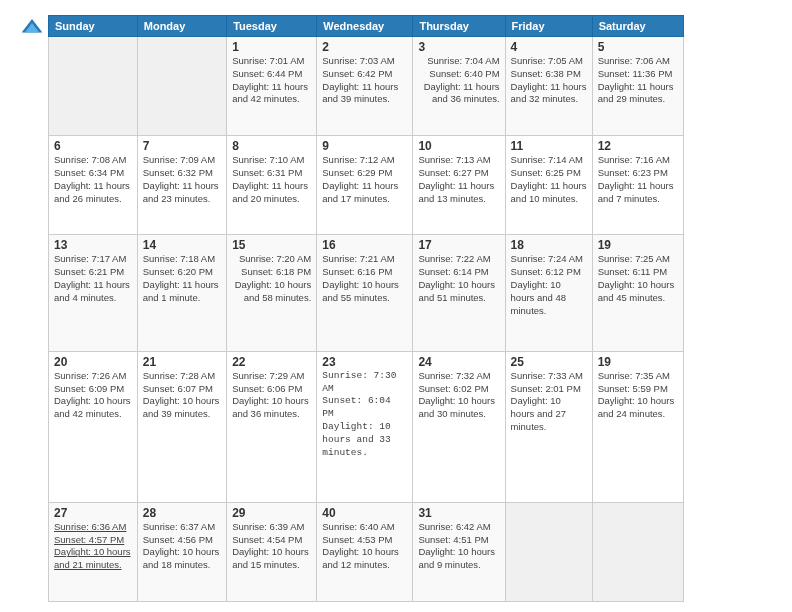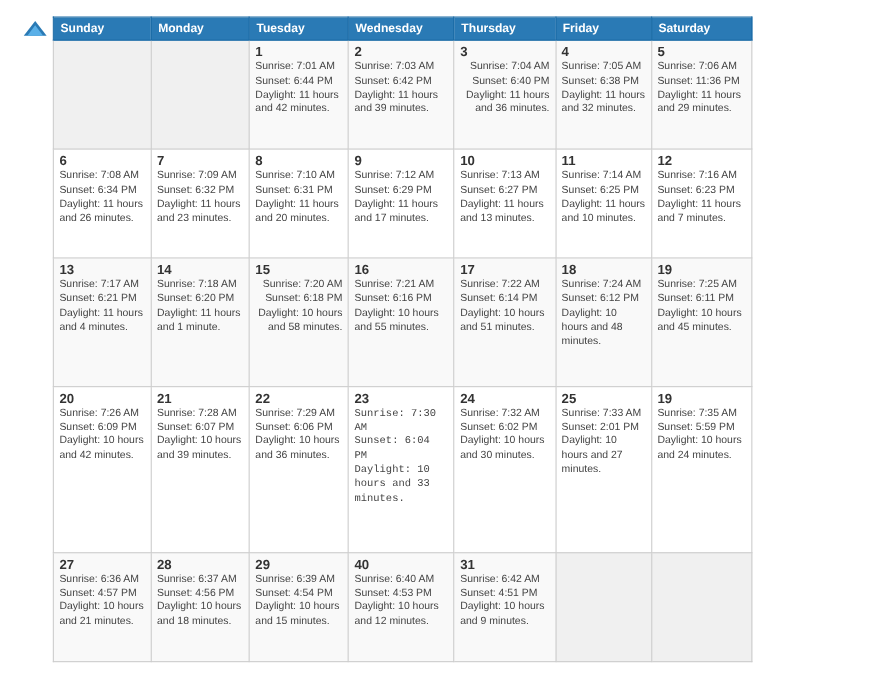--- a/index.html
+++ b/index.html
@@ -299,21 +299,21 @@
           <td>
             <span class="day-num">19</span>
             <div class="day-info" style="white-space: pre-line;">Sunrise: 7:35 AM
 Sunset: 5:59 PM
 Daylight: 10 hours and 24 minutes.</div>
           </td>
         </tr>
         <tr>
           <td>
             <span class="day-num">27</span>
-            <div class="day-info" style="white-space: pre-line;">Sunrise: 6:36 AM
+            <div class="day-info" style="white-space: pre-line; text-decoration: underline;">Sunrise: 6:36 AM
 Sunset: 4:57 PM
 Daylight: 10 hours and 21 minutes.</div>
           </td>
           <td>
             <span class="day-num">28</span>
             <div class="day-info" style="white-space: pre-line;">Sunrise: 6:37 AM
 Sunset: 4:56 PM
 Daylight: 10 hours and 18 minutes.</div>
           </td>
           <td>

